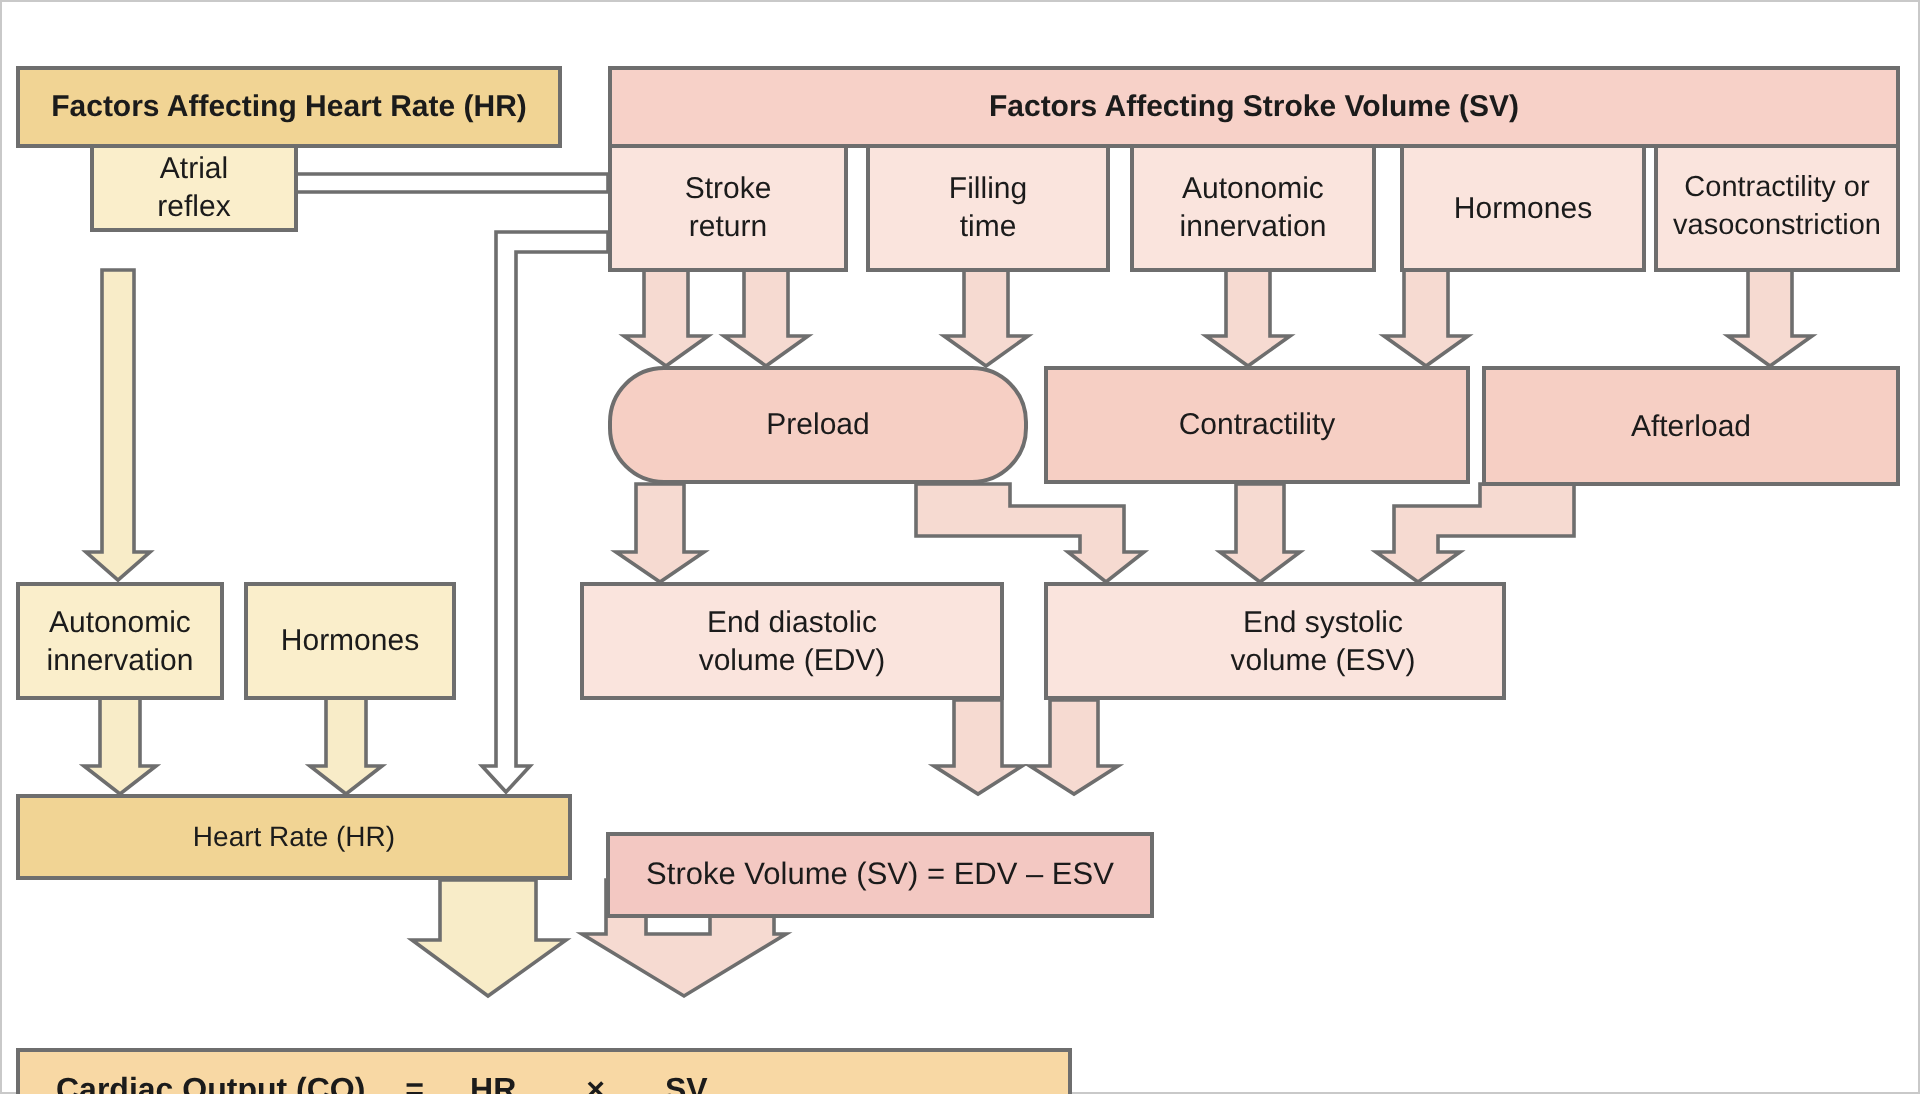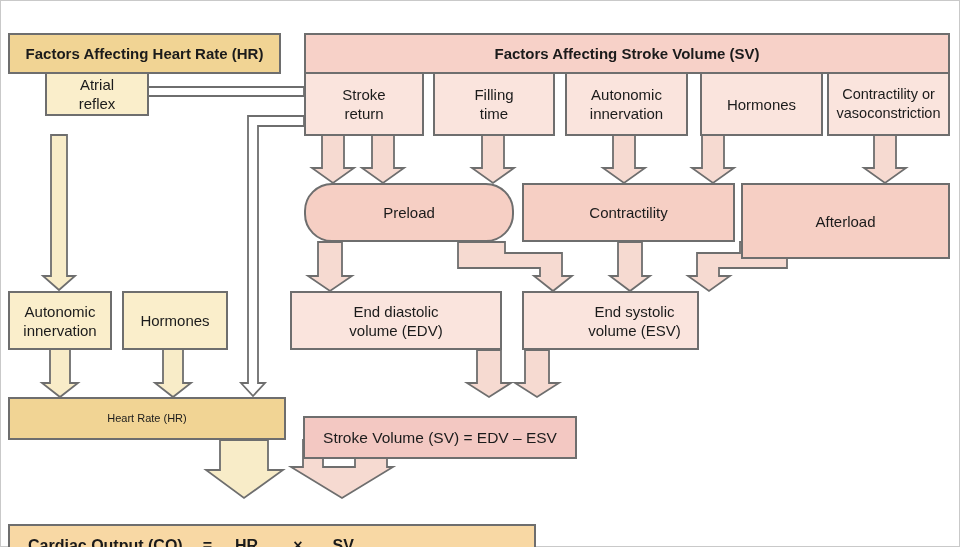--- a/index.html
+++ b/index.html
@@ -16,26 +16,26 @@
   .hr-header{left:8px;top:14px;width:273px;height:41px;background:var(--gold);}
   .sv-header{left:304px;top:14px;width:646px;height:41px;background:var(--pink_header);}
   .atrial{left:8px;top:72px;width:104px;height:44px;background:var(--cream);margin-left:37px;}
   .venous{left:304px;top:72px;width:120px;height:64px;background:var(--pink_light);}
   .filling{left:433px;top:72px;width:122px;height:64px;background:var(--pink_light);}
   .auto-sv{left:565px;top:72px;width:123px;height:64px;background:var(--pink_light);}
   .horm-sv{left:700px;top:72px;width:123px;height:64px;background:var(--pink_light);}
   .vaso{left:827px;top:72px;width:123px;height:64px;background:var(--pink_light);font-size:14.5px;}
   .preload{left:304px;top:183px;width:210px;height:59px;background:var(--pink_mid);border-radius:28px;}
   .contract{left:522px;top:183px;width:213px;height:59px;background:var(--pink_mid);}
-  .after{left:741px;top:183px;width:209px;height:76px;background:var(--pink_mid);}
+  .after{left:741px;top:183px;width:209px;height:60px;background:var(--pink_mid);}
   .auto-hr{left:8px;top:291px;width:104px;height:59px;background:var(--cream);}
   .horm-hr{left:122px;top:291px;width:106px;height:59px;background:var(--cream);}
   .edv{left:290px;top:291px;width:212px;height:59px;background:var(--pink_light);}
-  .esv{left:522px;top:291px;width:177px;height:59px;background:var(--pink_light);padding-left:48px;}
-  .hrbox{left:8px;top:397px;width:278px;height:43px;background:var(--gold);font-size:11px;}
+  .esv{left:522px;top:291px;width:231px;height:59px;background:var(--pink_light);padding-left:48px;}
+  .hrbox{left:8px;top:397px;width:278px;height:43px;background:var(--gold);font-size:14px;}
   .svbox{left:303px;top:397px;width:274px;height:43px;background:var(--pink_deep);font-size:15.5px;margin-top:19px;}
   .cobox{left:8px;top:505px;width:528px;height:43px;background:var(--orange);
          justify-content:flex-start;padding-left:18px;font-size:16px;}
   .eq-part{white-space:pre;}
   .gap-eq{margin-left:20px;} .gap-hr{margin-left:23px;}
   .gap-times{margin-left:35px;} .gap-sv{margin-left:30px;}
 </style>
 </head>
 <body>
 

